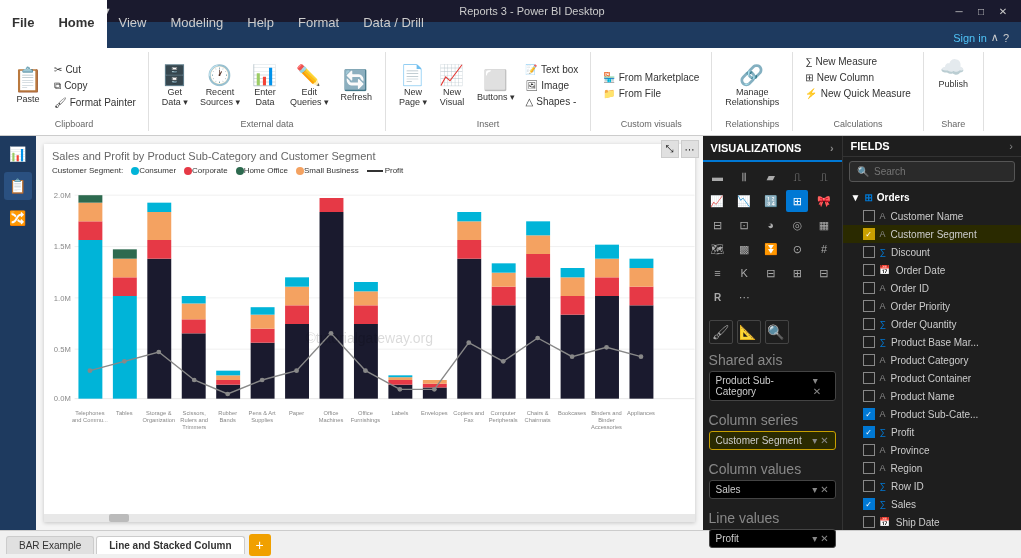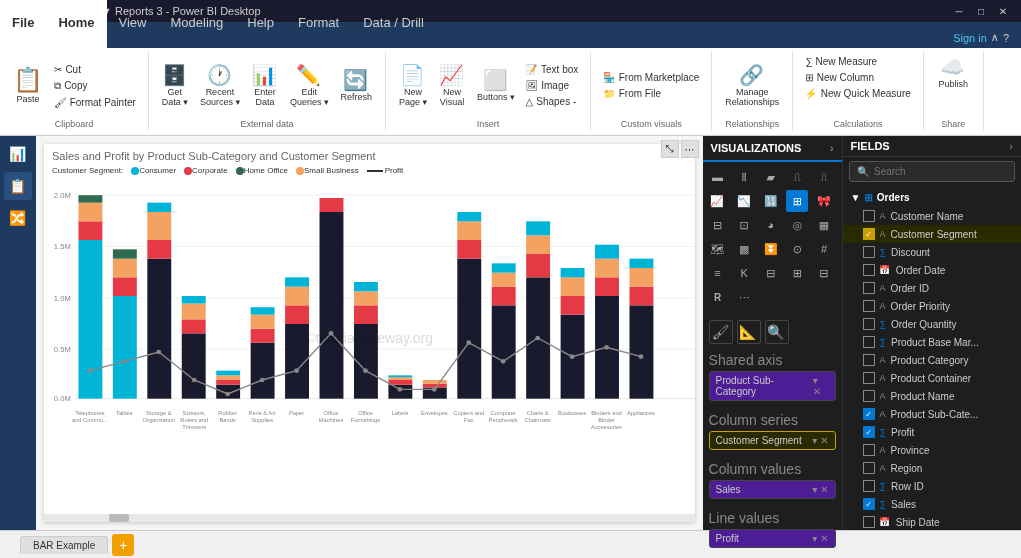--- a/index.html
+++ b/index.html
@@ -3,21 +3,21 @@
   <meta charset="utf-8">
   <style>
     * { box-sizing: border-box; margin: 0; padding: 0; }
     body { font-family: 'Segoe UI', Arial, sans-serif; font-size: 11px; background: #f0f0f0; width: 1021px; height: 558px; overflow: hidden; }
 
     
     .title-bar { height: 22px; background: #1a1a2e; display: flex; align-items: center; justify-content: space-between; padding: 0 8px; }
     .title-bar-left { display: flex; align-items: center; gap: 4px; }
     .title-bar-icons { display: flex; gap: 3px; }
     .title-bar-icon { width: 16px; height: 16px; background: #555; border-radius: 2px; display: flex; align-items: center; justify-content: center; color: #ccc; font-size: 8px; }
-    .title-bar-title { color: #ccc; font-size: 11px; flex: 1; text-align: left; }
+    .title-bar-title { color: #ccc; font-size: 11px; flex: 1; text-align: center; }
     .title-bar-controls { display: flex; gap: 2px; }
     .title-ctrl { width: 20px; height: 16px; background: transparent; border: none; color: #ccc; cursor: pointer; font-size: 10px; display: flex; align-items: center; justify-content: center; }
 
     
     .ribbon-tabs { height: 26px; background: #1e3a5f; display: flex; align-items: flex-end; }
     .ribbon-tab { padding: 18px 12px; font-size: 13px; color: #ccc; cursor: pointer; border-top-left-radius: 3px; border-top-right-radius: 3px; }
     .ribbon-tab.active { background: #fff; color: #333; font-weight: 600; }
     .sign-in { margin-left: auto; padding: 4px 12px; color: #ccc; font-size: 11px; display: flex; align-items: center; gap: 4px; }
 
     
@@ -55,41 +55,41 @@
     .right-panel-section.active { border-bottom-color: #0078d4; }
 
     
     .viz-panel { width: 140px; background: #1e1e1e; border-right: 1px solid #333; flex-shrink: 0; display: flex; flex-direction: column; }
     .viz-icons-grid { display: grid; grid-template-columns: repeat(5, 1fr); gap: 2px; padding: 4px; }
     .viz-icon { width: 22px; height: 22px; display: flex; align-items: center; justify-content: center; color: #aaa; cursor: pointer; border-radius: 2px; font-size: 11px; }
     .viz-icon.active { background: #0078d4; color: #fff; }
     .viz-divider { height: 1px; background: #333; margin: 2px 4px; }
     .viz-axis-section { padding: 4px 6px; }
     .viz-axis-label { font-size: 14px; color: #888; margin-bottom: 3px; }
-    .viz-axis-field { background: #4c1d95; border: 1px solid #444; border-radius: 3px; padding: 3px 6px; font-size: 10px; color: #ccc; display: flex; align-items: center; justify-content: space-between; margin-bottom: 3px; cursor: pointer; }
+    .viz-axis-field { background: #000000; border: 1px solid #444; border-radius: 3px; padding: 3px 6px; font-size: 10px; color: #ccc; display: flex; align-items: center; justify-content: space-between; margin-bottom: 3px; cursor: pointer; }
     .viz-axis-field.highlighted { border-color: #c8a000; background: #2a2a00; }
     .viz-axis-field .remove { color: #888; font-size: 10px; cursor: pointer; }
 
     
     .fields-panel { flex: 1; background: #1e1e1e; display: flex; flex-direction: column; overflow: hidden; }
     .fields-search { padding: 4px 6px; }
     .fields-search-box { width: 100%; background: #2a2a2a; border: 1px solid #555; border-radius: 3px; padding: 4px 8px; color: #ccc; font-size: 10px; display: flex; align-items: center; gap: 4px; }
     .fields-search-input { background: transparent; border: none; color: #ccc; font-size: 10px; outline: none; flex: 1; }
     .fields-list { flex: 1; overflow-y: auto; padding: 2px 0; }
     .fields-group { margin-bottom: 2px; }
     .fields-group-header { padding: 4px 8px; color: #fff; font-size: 10px; font-weight: 600; display: flex; align-items: center; gap: 4px; cursor: pointer; }
     .fields-item { padding: 3px 8px 3px 20px; font-size: 10px; color: #ccc; display: flex; align-items: center; gap: 5px; cursor: pointer; }
     .field-checkbox { width: 12px; height: 12px; border: 1px solid #888; display: flex; align-items: center; justify-content: center; font-size: 8px; flex-shrink: 0; }
     .field-checkbox.checked { background: #0078d4; border-color: #0078d4; color: #fff; }
     .field-checkbox.checked-yellow { background: #c8a000; border-color: #c8a000; color: #fff; }
     .field-icon { font-size: 9px; color: #888; }
     .field-label { flex: 1; }
 
     
-    .bottom-tabs { height: 28px; background: #f0f0f0; border-top: 1px solid #ccc; display: flex; align-items: center; padding: 0 20px; gap: 2px; }
+    .bottom-tabs { height: 28px; background: #f0f0f0; border-top: 1px solid #ccc; display: flex; align-items: center; padding: 0 6px; gap: 2px; }
     .bottom-tab { padding: 3px 12px; background: #e0e0e0; border: 1px solid #ccc; border-bottom: none; font-size: 10px; cursor: pointer; border-top-left-radius: 3px; border-top-right-radius: 3px; color: #333; }
     .bottom-tab.active { background: #fff; font-weight: 600; }
     .bottom-tab-add { width: 22px; height: 22px; background: #f0a000; border-radius: 3px; display: flex; align-items: center; justify-content: center; color: #fff; font-size: 14px; cursor: pointer; margin-left: 2px; }
 
     .right-panels { display: flex; height: 100%; }
 
     
     ::-webkit-scrollbar { width: 6px; }
     ::-webkit-scrollbar-track { background: #1e1e1e; }
     ::-webkit-scrollbar-thumb { background: #444; border-radius: 3px; }
@@ -686,14 +686,15 @@
           </div>
 
         </div>
       </div>
     </div>
   </div>
 </div>
 
 <div class="bottom-tabs">
   <div class="bottom-tab">BAR Example</div>
+  <div class="bottom-tab active">Line and Stacked Column</div>
   <div class="bottom-tab-add">+</div>
 </div>
 
 </body></html>

